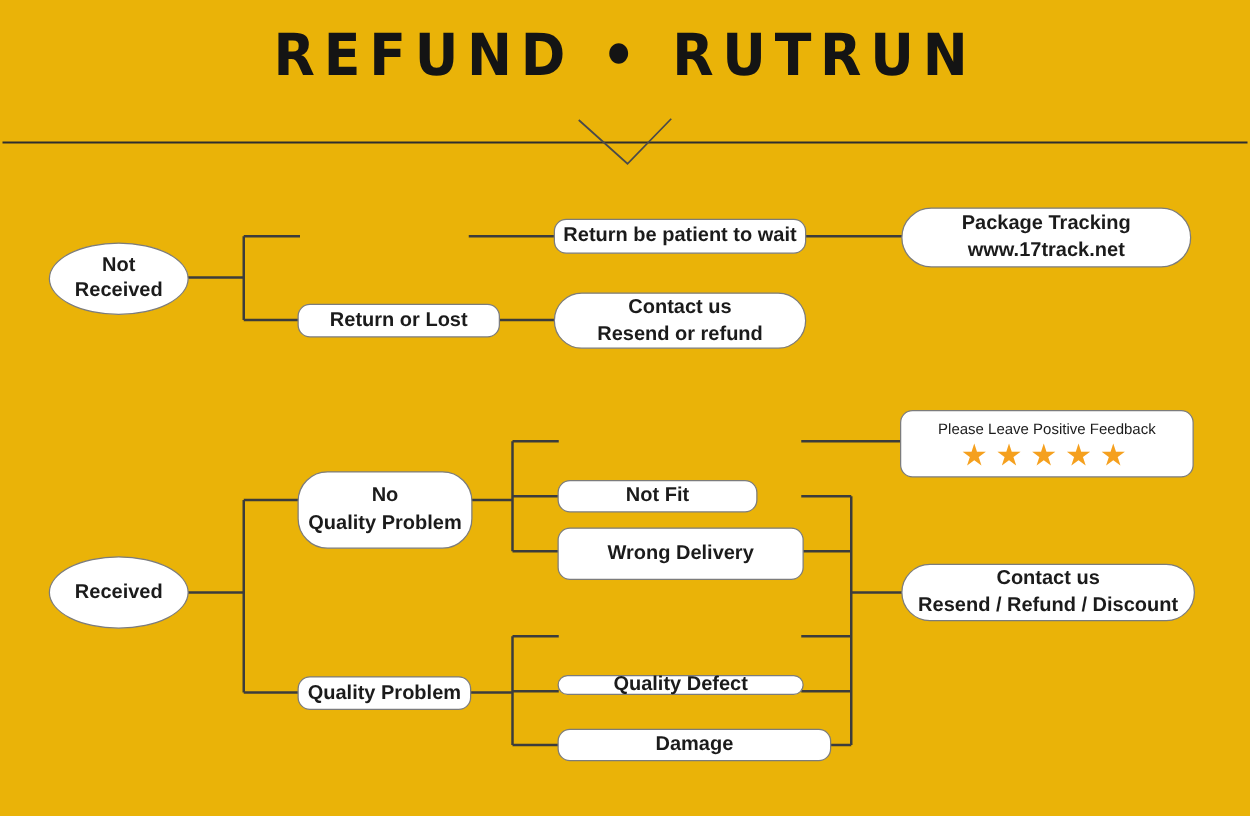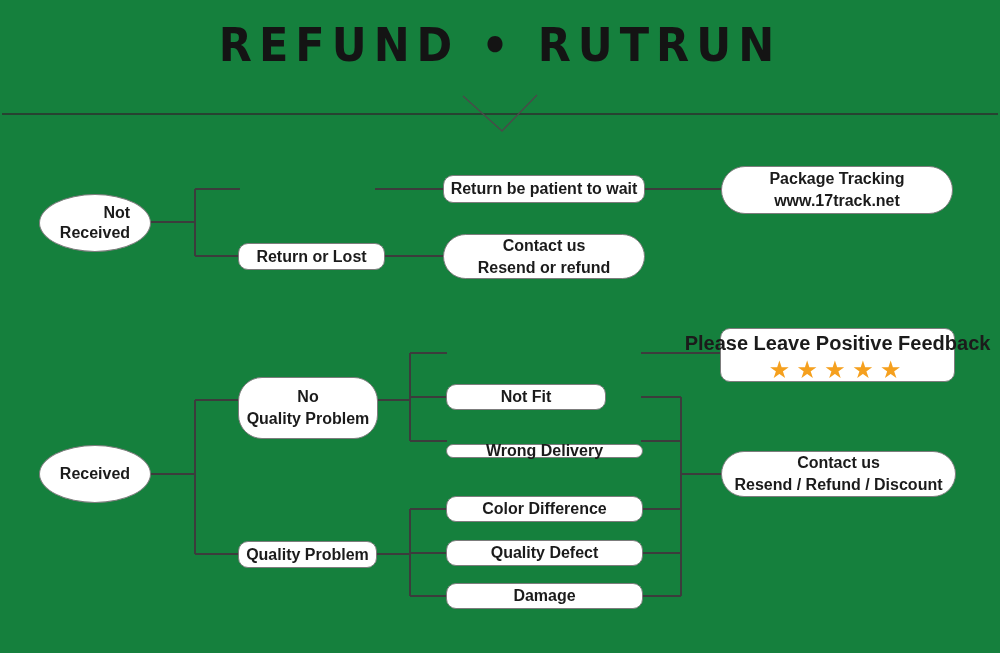--- a/index.html
+++ b/index.html
@@ -1,37 +1,37 @@
 <!DOCTYPE html>
 <html><head>
 <meta charset="utf-8">
 <style>
   html,body { margin:0; padding:0; background:#ffffff; }
   .canvas {
-    position:relative; width:1000px; height:653px; background:#15803d;
+    position:relative; width:1000px; height:653px; background:#eab308;
     font-family:"Liberation Sans", sans-serif; overflow:hidden;
   }
   .title {
     position:absolute; left:0; top:22px; width:1000px; text-align:center;
     font-family:"DejaVu Sans", sans-serif; font-weight:800; font-size:43px;
     letter-spacing:7px; color:#141414; line-height:1.1;
     transform:scaleY(1.08);
   }
   svg.wires { position:absolute; left:0; top:0; }
   .node {
     position:absolute; box-sizing:border-box; background:#ffffff;
     border:1.6px solid #7c7c7c; display:flex; flex-direction:column;
     align-items:center; justify-content:center; text-align:center;
     color:#1b1b1b; font-weight:700; font-size:16px; line-height:1.25;
     white-space:pre-line;
   }
   .box { border-radius:10px; }
-  .ellipse { border-radius:50%;text-align:right; }
+  .ellipse { border-radius:50%; }
   .two-line { line-height:1.35;border-radius:24px; }
-  .feedback-label { font-size:20px; font-weight:700; white-space:nowrap; }
+  .feedback-label { font-size:12px; font-weight:400; white-space:nowrap; }
   .stars {
     font-size:21px; letter-spacing:9px; line-height:1; margin-top:3px;
     text-indent:4px; white-space:nowrap;
   }
 </style>
 </head>
 <body>
 
 <div class="canvas">
 
@@ -83,42 +83,41 @@
 
   <div class="node ellipse" style="left:39px;top:194px;width:112px;height:58px">Not
 Received</div>
 
 
   <div class="node box" style="left:443px;top:175px;width:202px;height:28px">Return be patient to wait</div>
 
   <div class="node box two-line" style="left:721px;top:166px;width:232px;height:48px">Package Tracking
 www.17track.net</div>
 
-  <div class="node box" style="left:238px;top:243px;width:147px;height:27px">Return or Lost</div>
+  <div class="node box" style="left:238px;top:243px;width:162px;height:27px">Return or Lost</div>
 
   <div class="node box two-line" style="left:443px;top:234px;width:202px;height:45px">Contact us
 Resend or refund</div>
 
   <div class="node ellipse" style="left:39px;top:445px;width:112px;height:58px">Received</div>
 
   <div class="node box two-line" style="left:238px;top:377px;width:140px;height:62px">No
 Quality Problem</div>
 
   <div class="node box" style="left:238px;top:541px;width:139px;height:27px">Quality Problem</div>
 
 
   <div class="node box" style="left:446px;top:384px;width:160px;height:26px">Not Fit</div>
 
-  <div class="node box" style="left:446px;top:444px;width:197px;height:14px">Wrong Delivery</div>
+  <div class="node box" style="left:446px;top:422px;width:197px;height:42px">Wrong Delivery</div>
 
-  <div class="node box" style="left:446px;top:496px;width:197px;height:26px">Color Difference</div>
 
-  <div class="node box" style="left:446px;top:540px;width:197px;height:26px">Quality Defect</div>
+  <div class="node box" style="left:446px;top:540px;width:197px;height:16px">Quality Defect</div>
 
-  <div class="node box" style="left:446px;top:583px;width:197px;height:26px">Damage</div>
+  <div class="node box" style="left:446px;top:583px;width:219px;height:26px">Damage</div>
 
   <div class="node box" style="left:720px;top:328px;width:235px;height:54px">
     <div class="feedback-label">Please Leave Positive Feedback</div>
     <div class="stars" style="color:#F5A01E">★★★★★</div>
   </div>
 
   <div class="node box two-line" style="left:721px;top:451px;width:235px;height:46px">Contact us
 Resend / Refund / Discount</div>
 
 </div>

